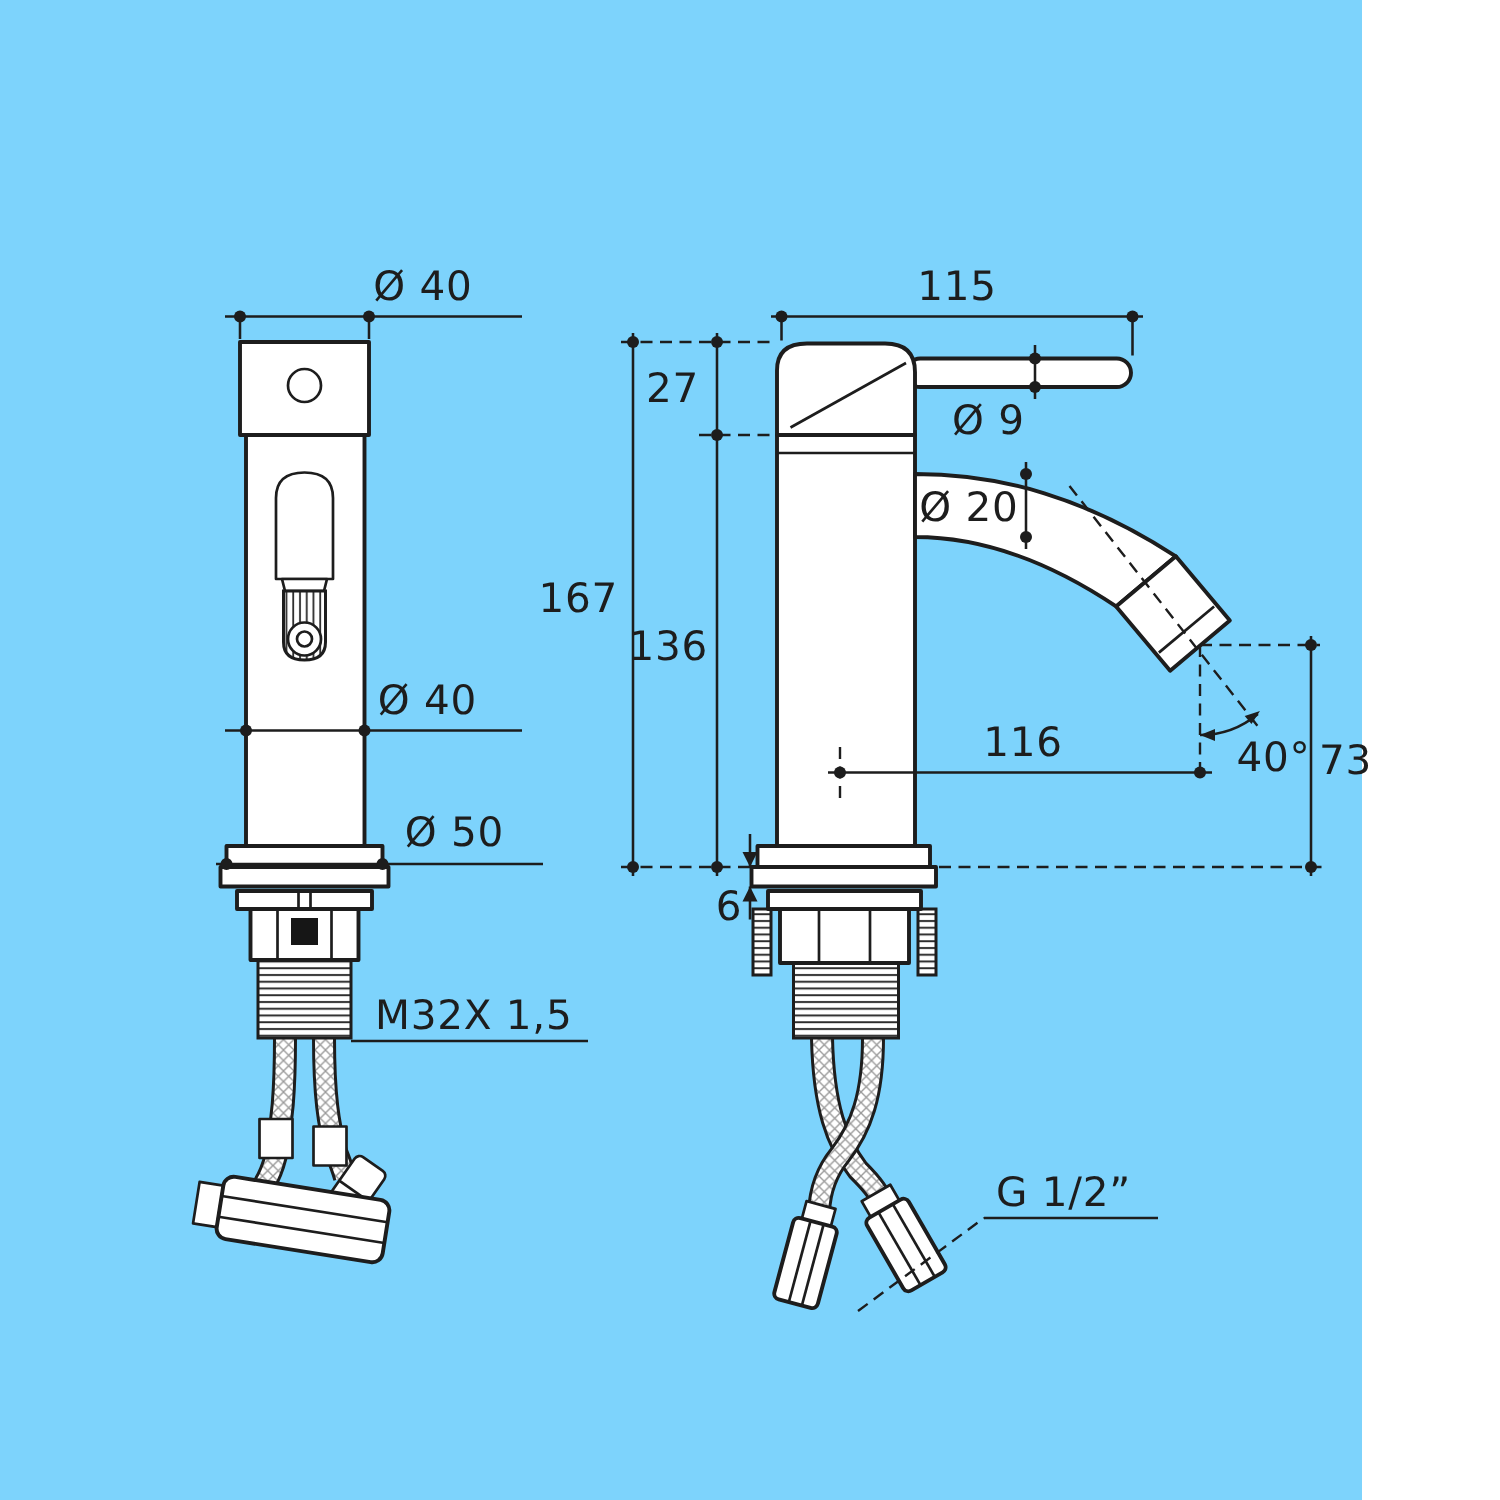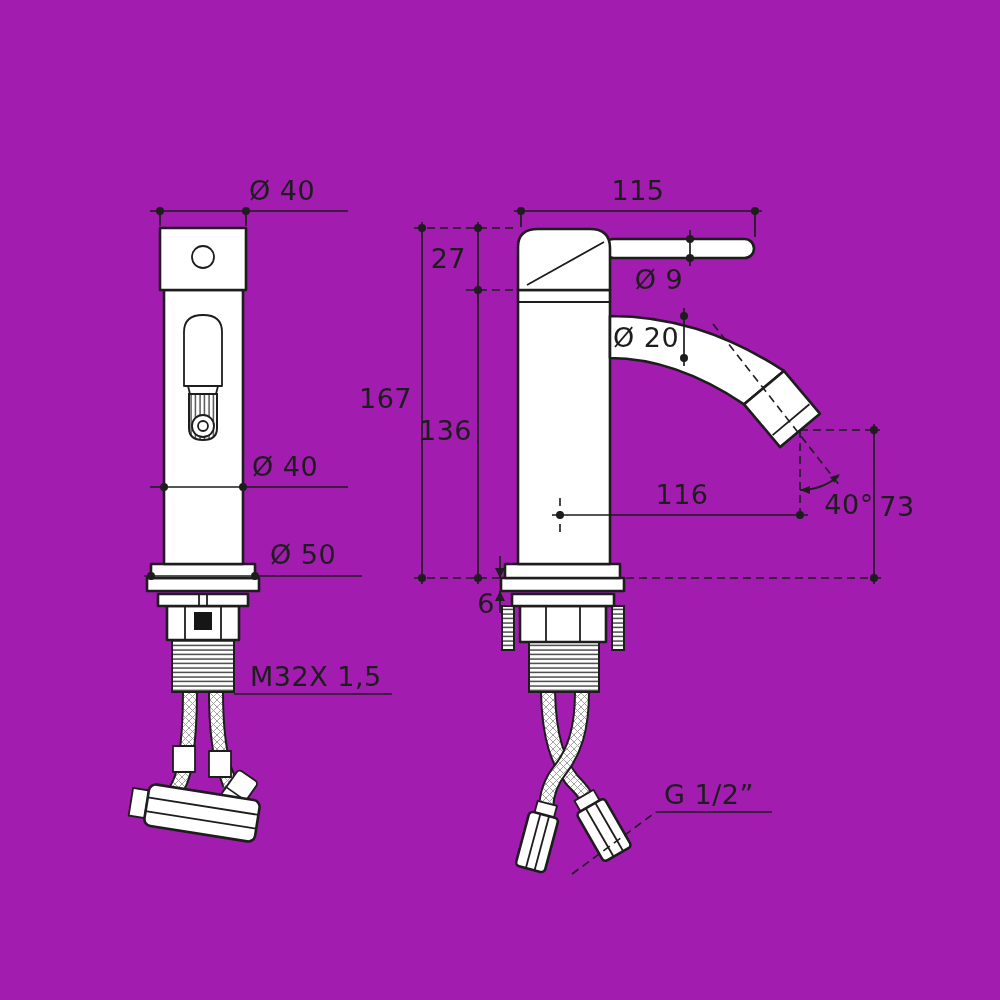--- a/index.html
+++ b/index.html
@@ -1,16 +1,16 @@
 <!DOCTYPE html>
 <html><head>
 <meta charset="utf-8">
 <style>
   html,body{margin:0;padding:0;background:#fff;}
-  .canvas{width:1000px;height:1000px;background:#a21caf;position:relative;font-family:"DejaVu Sans",sans-serif;text-align:center;}
+  .canvas{width:908px;height:1000px;background:#7dd3fc;position:relative;font-family:"DejaVu Sans",sans-serif;text-align:center;}
   svg{display:block;}
   .ol{fill:#fff;stroke:#1d1d1d;stroke-width:2.6;stroke-linejoin:round;}
   .ol2{fill:#fff;stroke:#1d1d1d;stroke-width:1.8;stroke-linejoin:round;}
   .ln{stroke:#1d1d1d;stroke-width:1.8;fill:none;}
   .dim{stroke:#1d1d1d;stroke-width:1.7;fill:none;}
   .dash{stroke:#1d1d1d;stroke-width:1.6;stroke-dasharray:8 5;fill:none;}
   .dot{fill:#1d1d1d;stroke:none;}
   .arrow{fill:#1d1d1d;stroke:none;}
   .lbl{font-family:"DejaVu Sans",sans-serif;font-size:27px;fill:#1d1d1d;letter-spacing:0.5px;}
   .thr{fill:url(#thr);stroke:#1d1d1d;stroke-width:2;}

